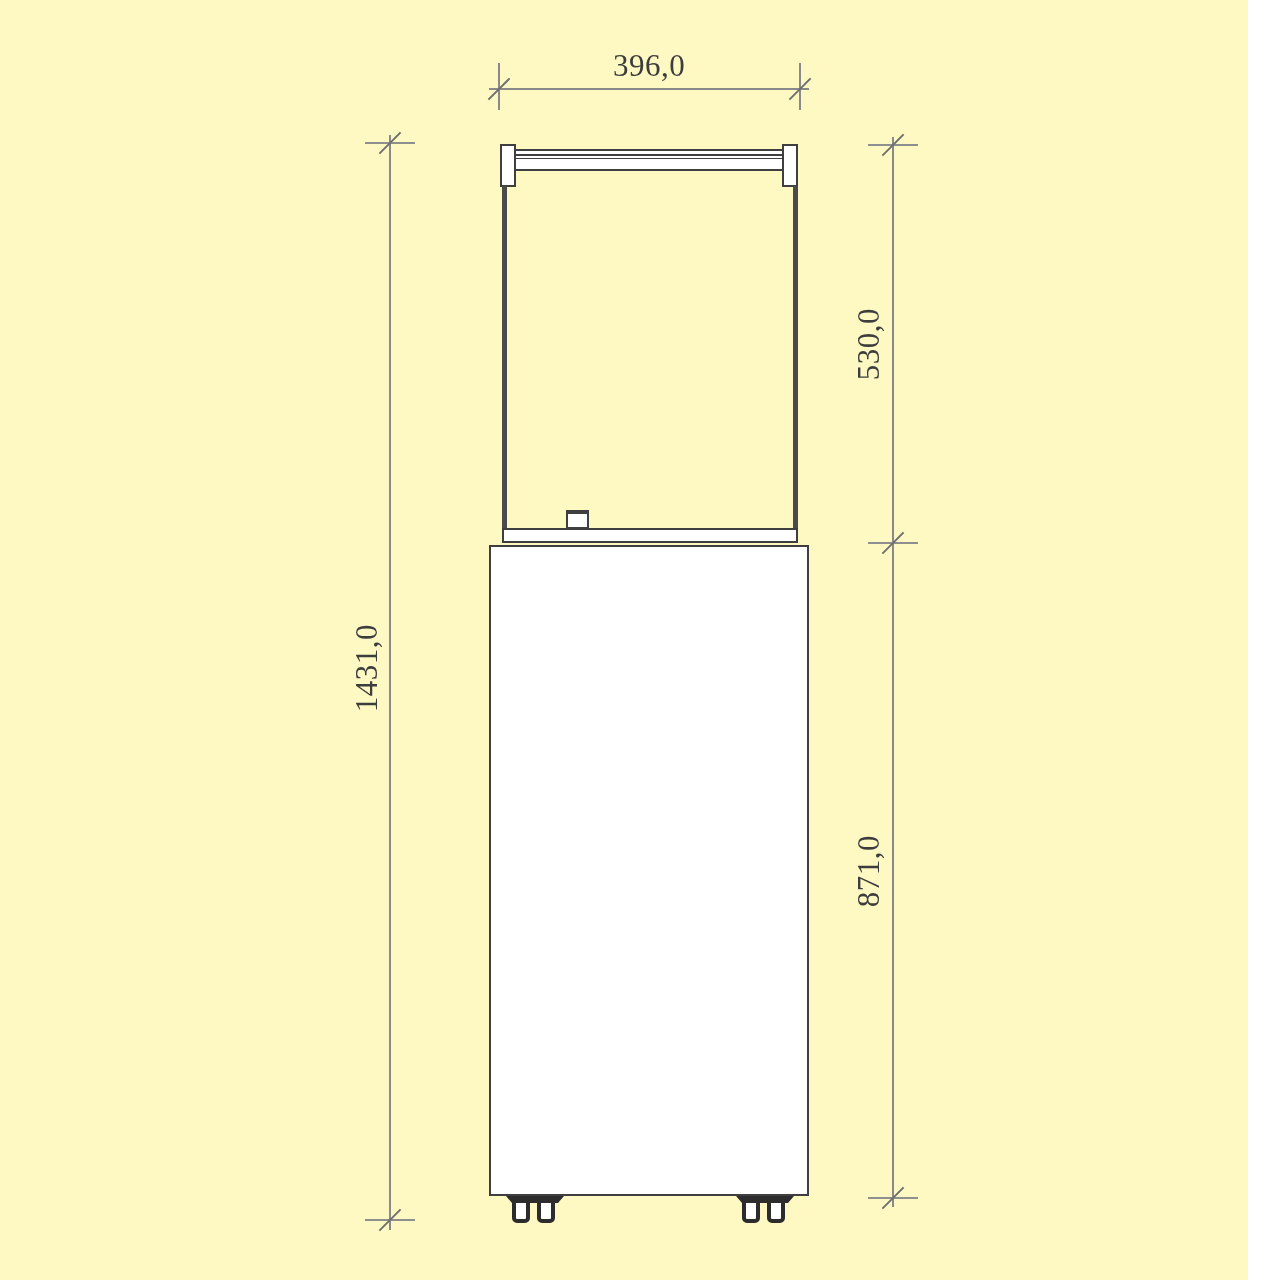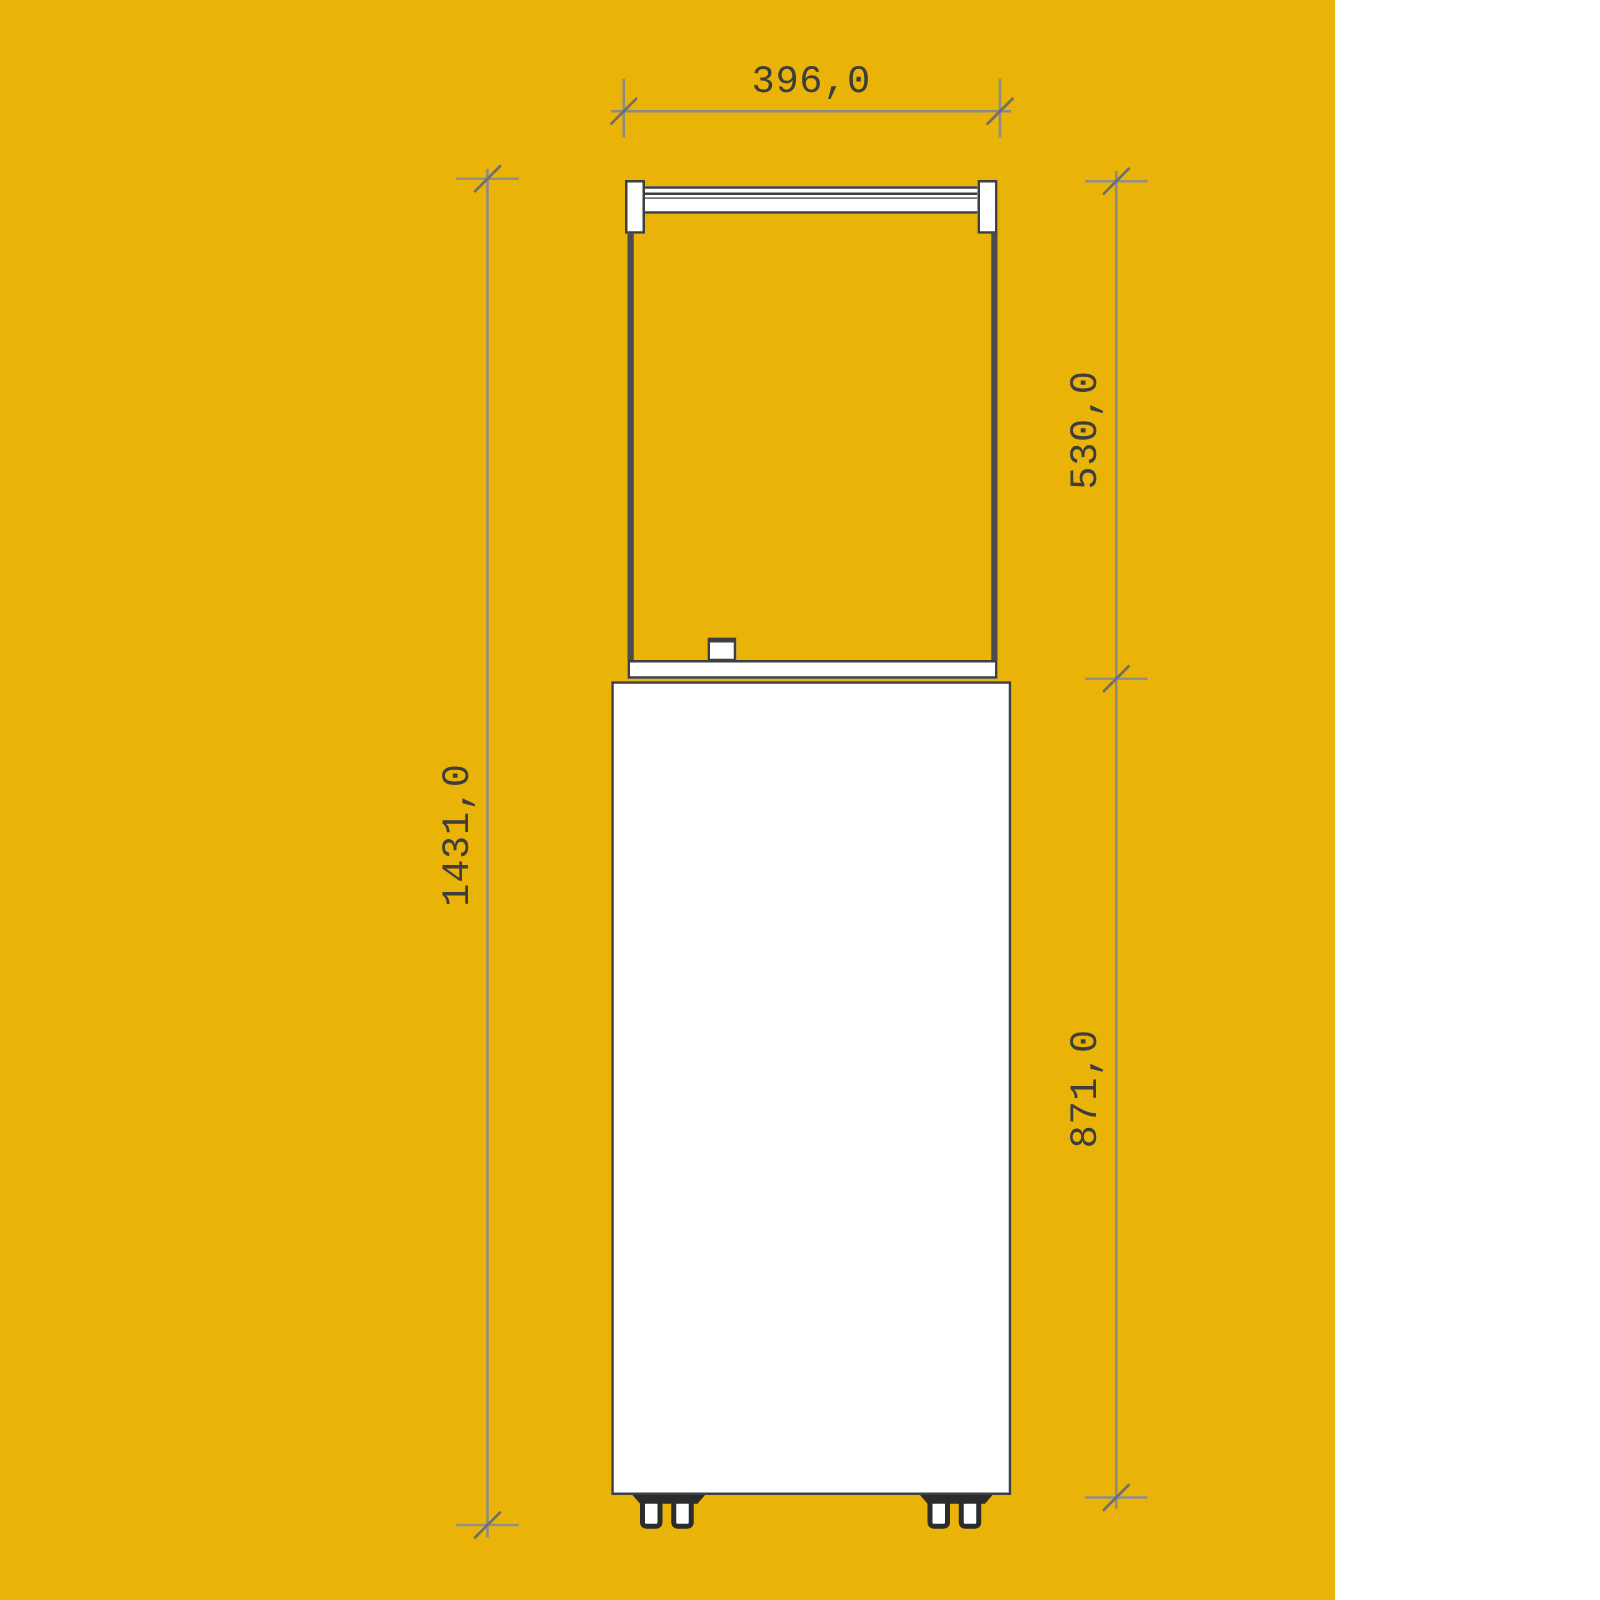--- a/index.html
+++ b/index.html
@@ -1,22 +1,22 @@
 <!DOCTYPE html>
 <html><head>
 <meta charset="utf-8">
 <style>
   * { margin: 0; padding: 0; box-sizing: border-box; }
   html, body { background: #ffffff; }
   .canvas {
     position: relative;
-    width: 1068px;
+    width: 1248px;
     height: 1280px;
-    background: #eab308;
-    font-family: Liberation Mono, monospace;
+    background: #fef9c3;
+    font-family: Liberation Serif, serif;
     overflow: hidden;
   }
   .abs { position: absolute; }
 
   
   .outline-rect { border: 2px solid #3f3f3f; background: #ffffff; }
   .fill-line   { background: #3f3f3f; }
   .glass-edge  { background: #4b4b4b; }
 
   

